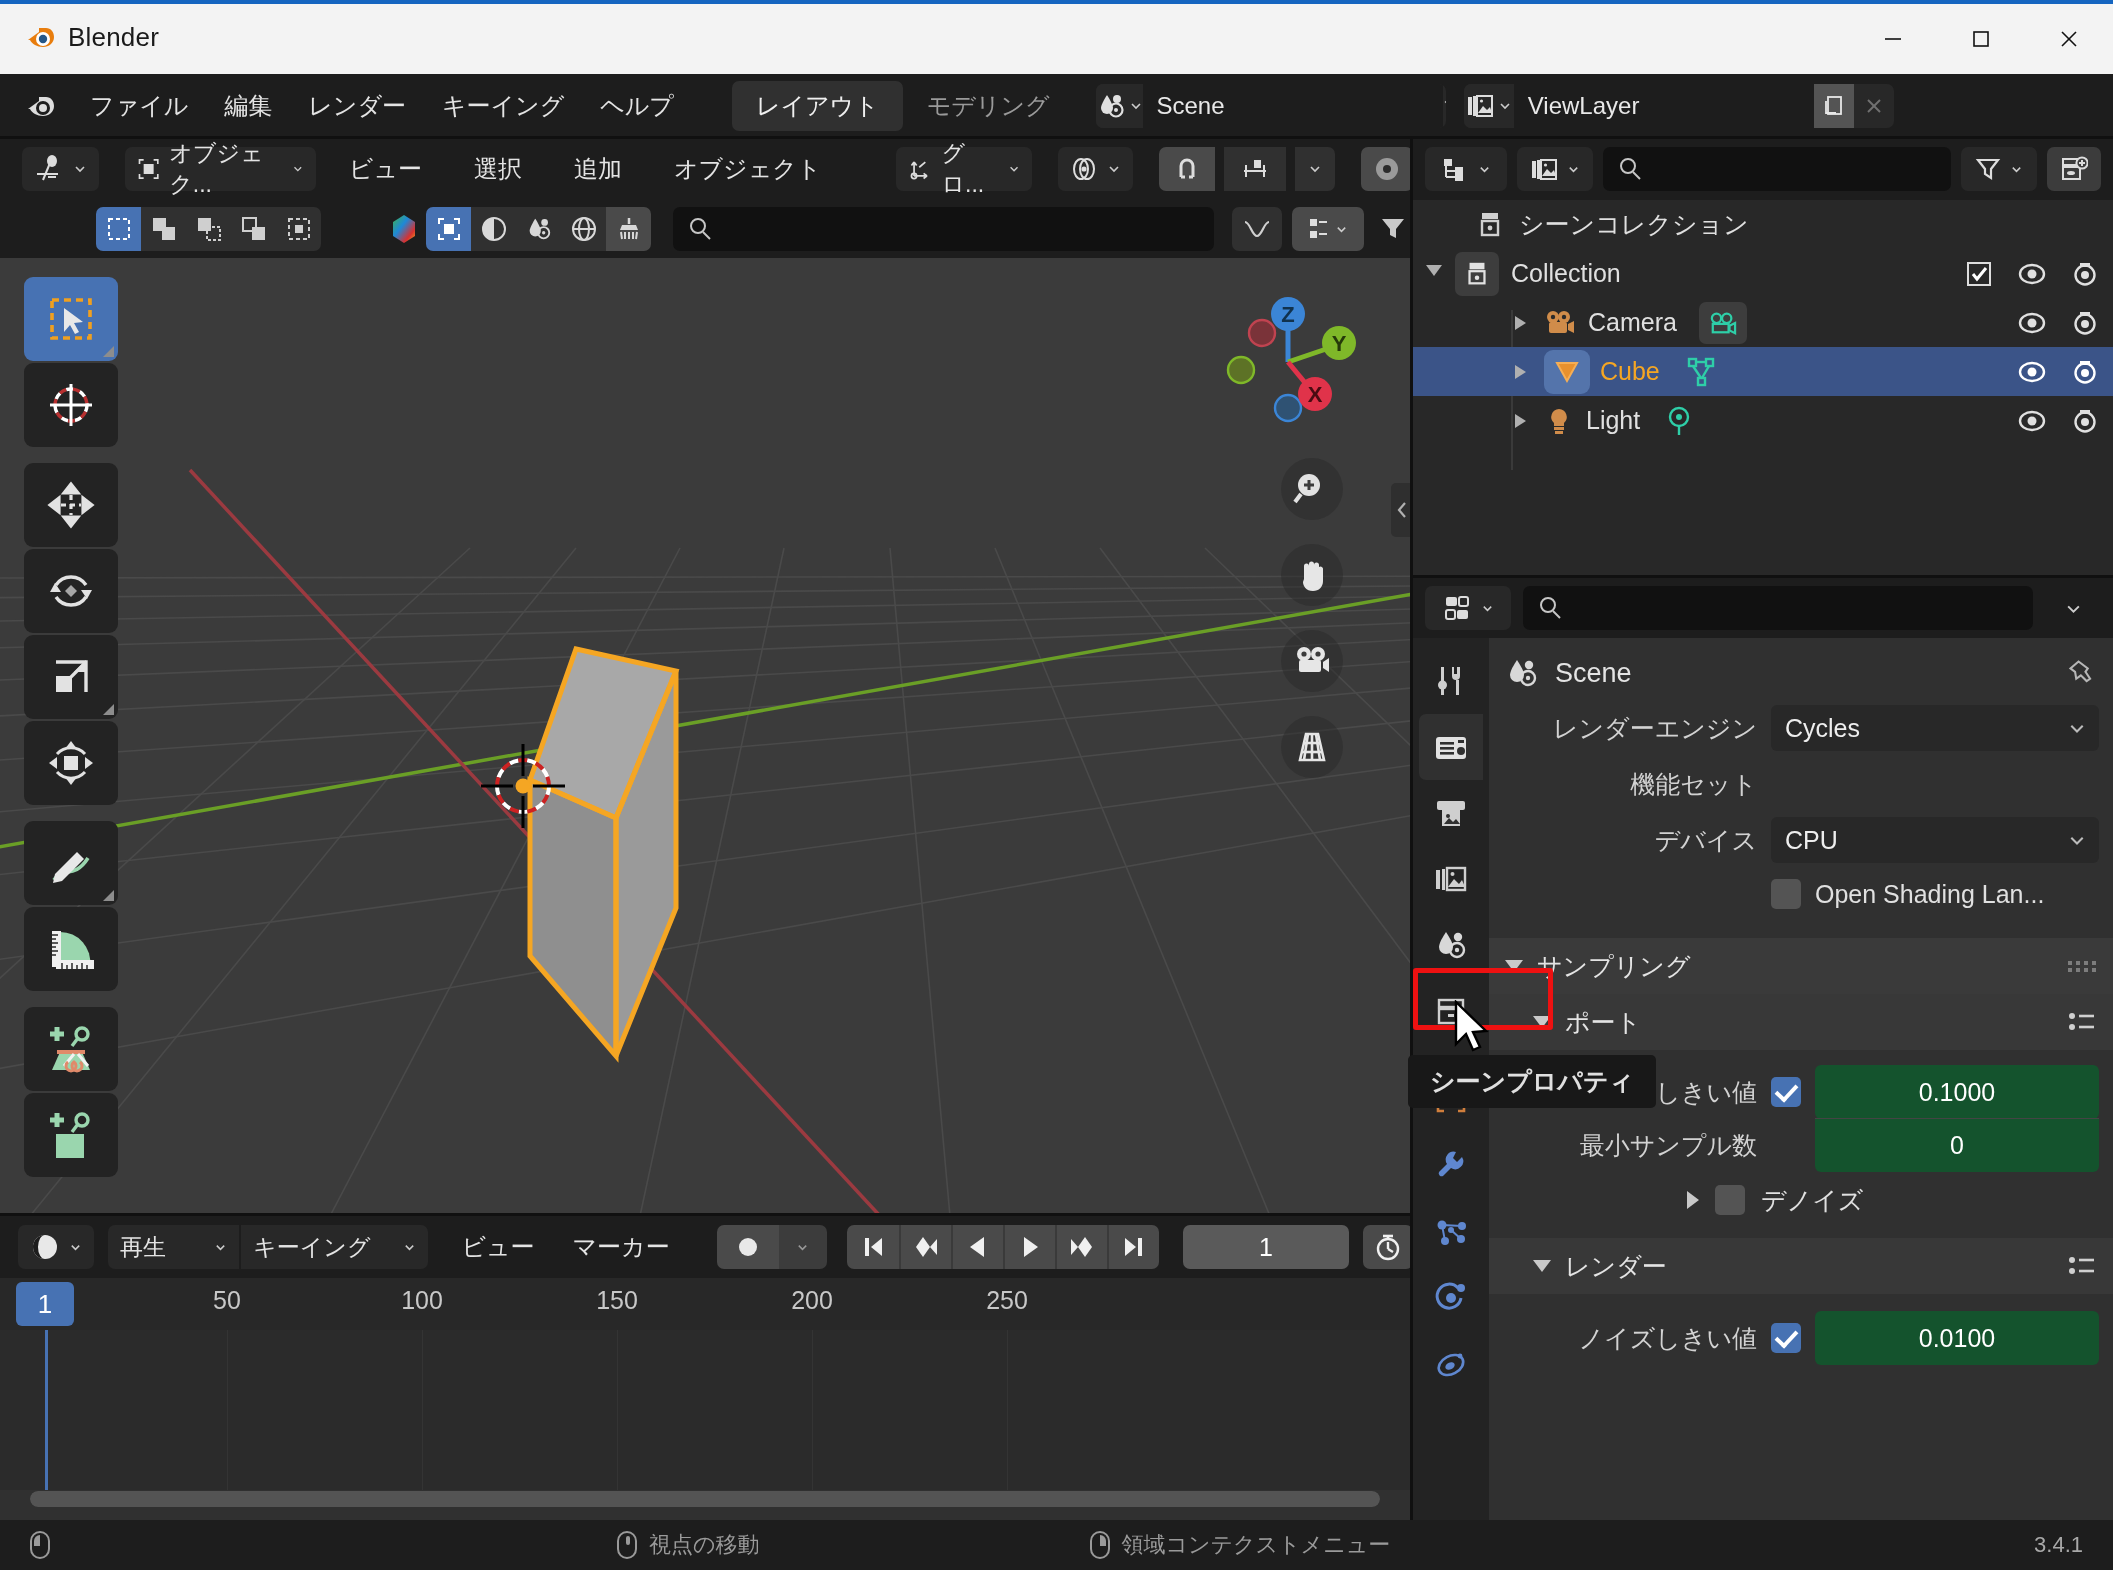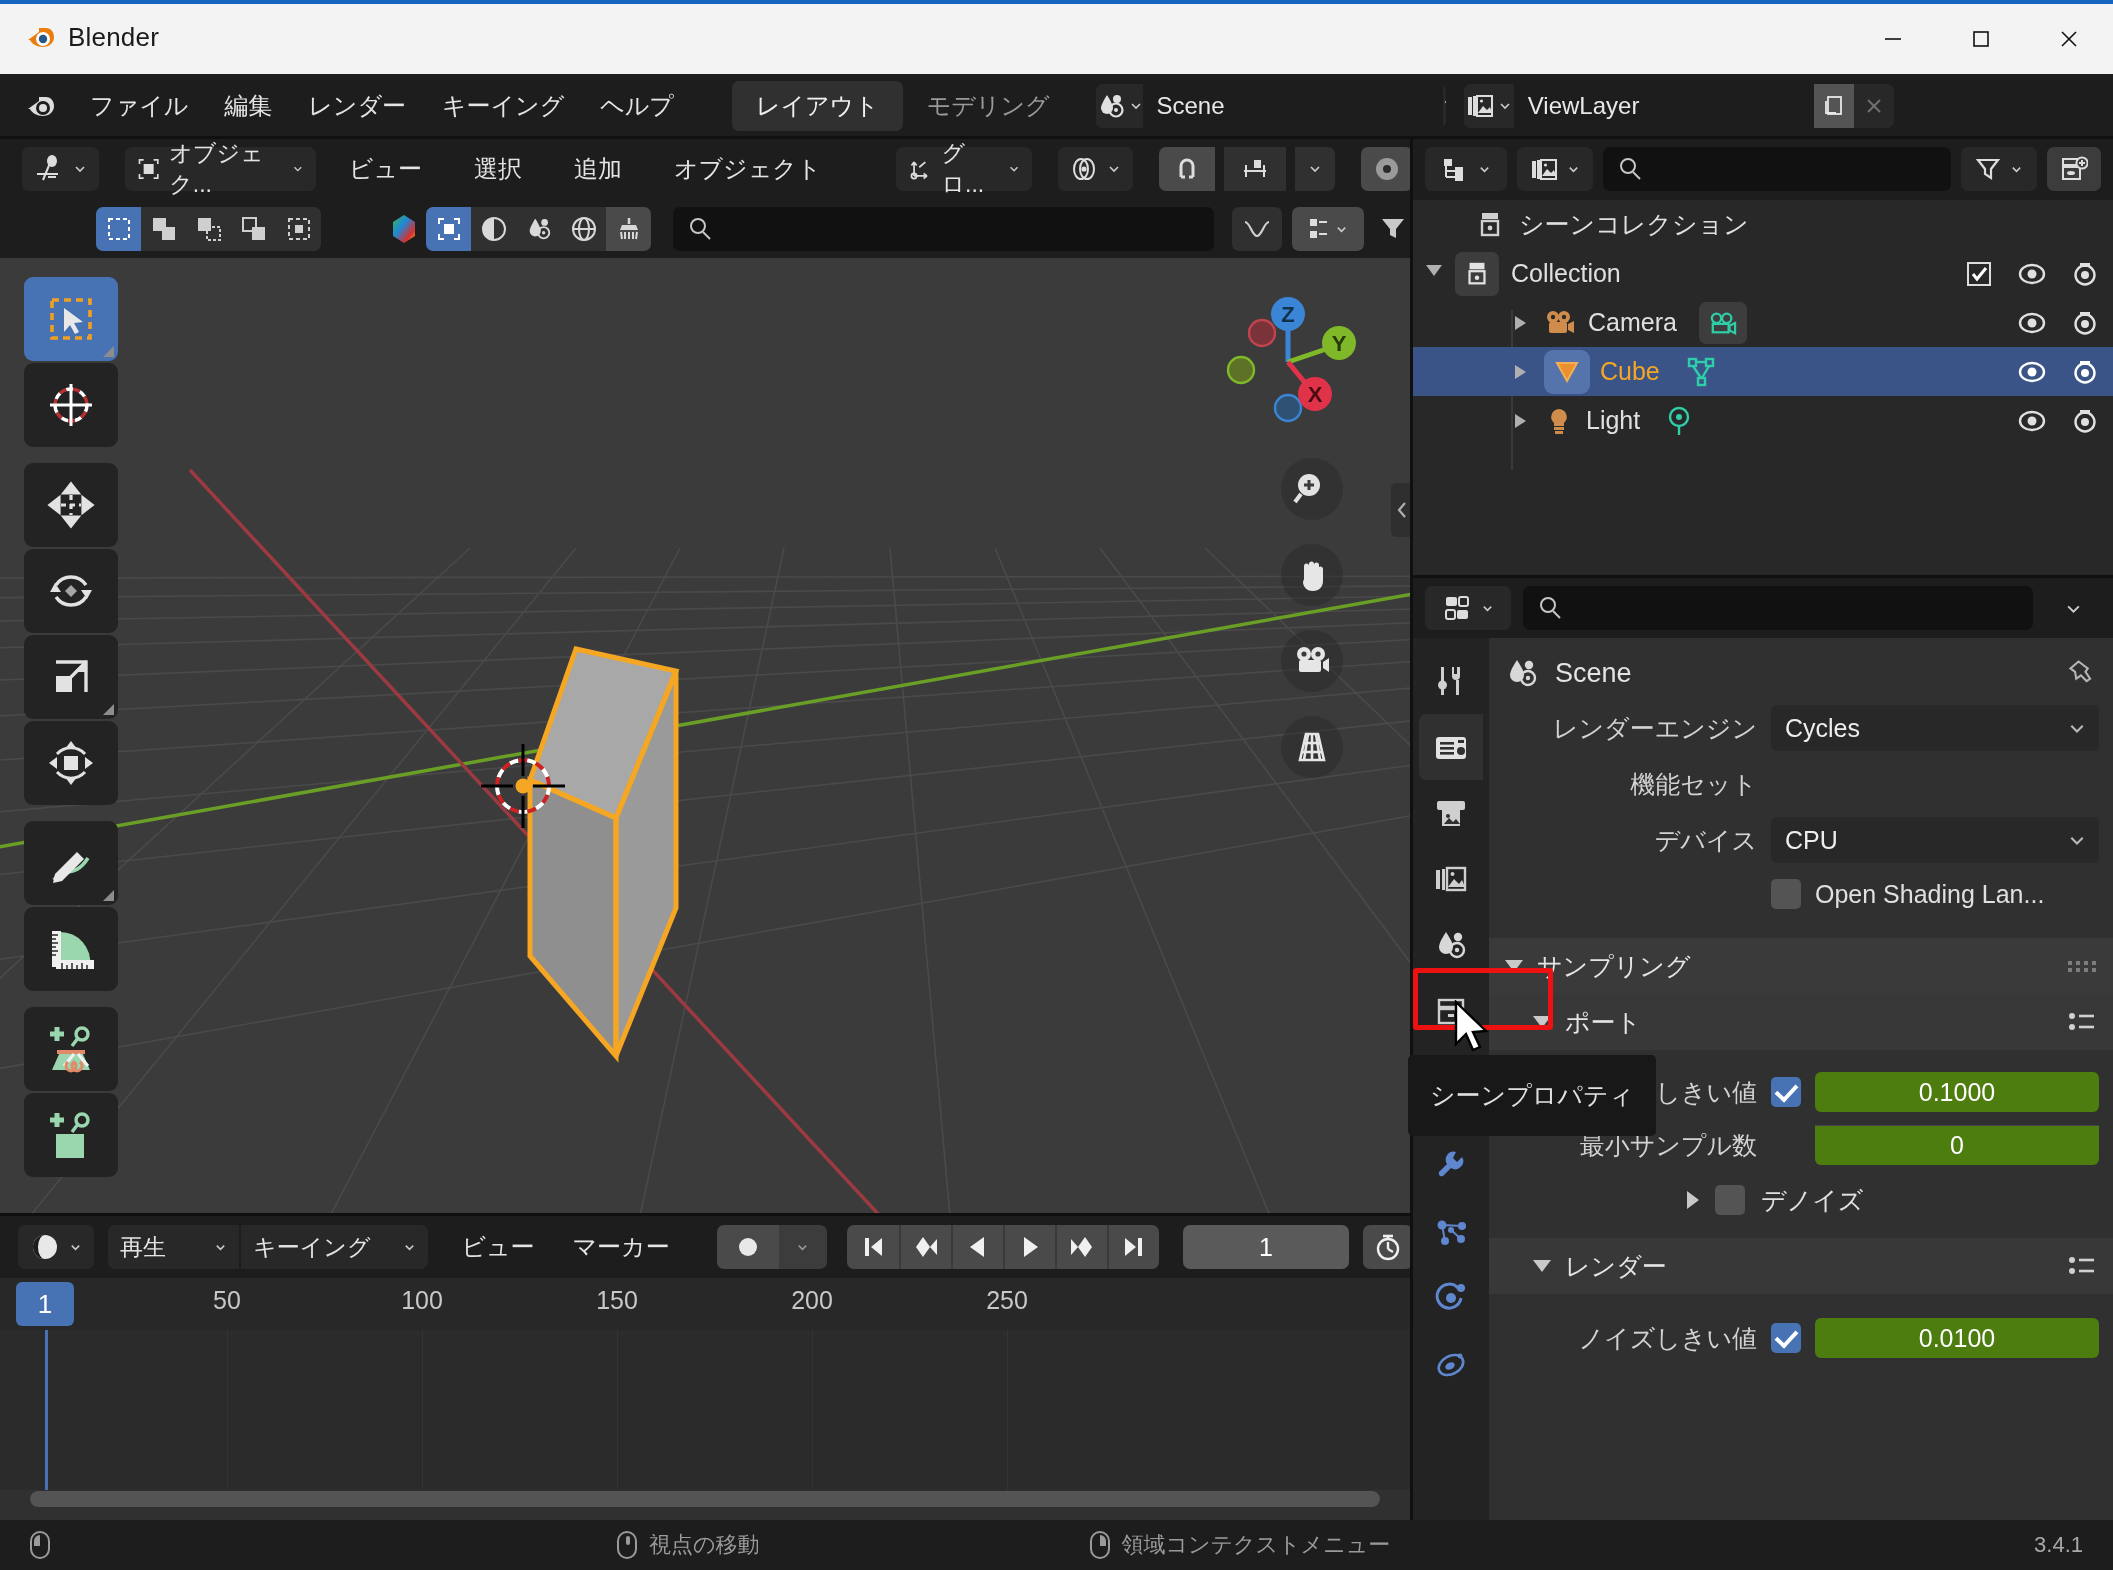--- a/index.html
+++ b/index.html
@@ -105,21 +105,21 @@
   .pr-tab.active { background:#303030; }
   .pr-main { position:absolute; left:76px; top:60px; width:624px; height:882px; background:#303030; overflow:hidden; }
 
   .pr-title { display:flex; align-items:center; gap:16px; padding:18px 16px 10px 16px; }
   .pr-title span { color:#e4e4e4; font-size:27px; }
 
   .prop-row { display:flex; align-items:center; height:56px; padding:0 14px 0 0; gap:14px; }
   .prop-label { width:268px; text-align:right; color:#d2d2d2; font-size:25px; white-space:nowrap; }
   .dropdown { flex:1; height:46px; background:#282828; border-radius:6px; display:flex; align-items:center;
      padding:0 14px; color:#eee; font-size:25px; justify-content:space-between; }
-  .field { flex:1; height:40px; background:#4d7c0f; border-radius:6px; display:flex; align-items:center;
+  .field { flex:1; height:54px; background:#14532d; border-radius:6px; display:flex; align-items:center;
      justify-content:center; color:#fff; font-size:25px; }
   .field.mid { border-radius:6px 6px 0 0; }
   .field.bot { border-radius:0 0 6px 6px; border-top:1px solid #444; }
   .cbox { width:30px; height:30px; border-radius:5px; background:#545454; flex:none; }
   .cbox.on { background:#4772b3; position:relative; }
   .cbox.on:after { content:""; position:absolute; left:9px; top:3px; width:9px; height:17px;
      border:solid #fff; border-width:0 4px 4px 0; transform:rotate(43deg); }
 
   .panel-head { display:flex; align-items:center; height:56px; gap:14px; padding:0 16px;
      background:#3a3a3a; color:#e4e4e4; font-size:25px; }
@@ -127,21 +127,21 @@
   .chev { width:0; height:0; border-left:9px solid transparent; border-right:9px solid transparent;
      border-top:12px solid #c9c9c9; }
   .chev.right { border:none; border-top:9px solid transparent; border-bottom:9px solid transparent;
      border-left:12px solid #c9c9c9; }
   .dots { margin-left:auto; display:grid; grid-template-columns:repeat(4,5px); gap:3px; }
   .dots i { width:4px; height:4px; background:#7d7d7d; display:block; }
 
   .redbox { position:absolute; left:1413px; top:968px; width:140px; height:62px;
      border:5px solid #ee1111; border-radius:3px; pointer-events:none; z-index:40; }
   .tooltip { position:absolute; left:1408px; top:1055px; background:#181818; color:#e0e0e0;
-     font-size:25px; padding:24px 22px; border-radius:5px; z-index:45; white-space:nowrap; }
+     font-size:25px; padding:10px 22px; border-radius:5px; z-index:45; white-space:nowrap;font-weight:bold; }
   .cursor { position:absolute; left:1452px; top:1000px; z-index:50; }
 
   
   .statusbar { position:absolute; left:0; bottom:0; width:2113px; height:50px; background:#1d1d1d;
      display:flex; align-items:center; color:#9a9a9a; font-size:22px; }
   .sb-item { display:flex; align-items:center; gap:12px; }
   .mouseicon { width:20px; height:28px; border:2px solid #9a9a9a; border-radius:10px; position:relative; flex:none;}
   .mouseicon i { position:absolute; left:7px; top:3px; width:4px; height:9px; background:#9a9a9a; border-radius:2px;}
   .mouseicon.r i { left:auto; right:2px; top:2px; width:6px; height:11px; border-radius:0 8px 0 0;}
   .mouseicon.l i { left:2px; top:2px; width:6px; height:11px; border-radius:8px 0 0 0;}

